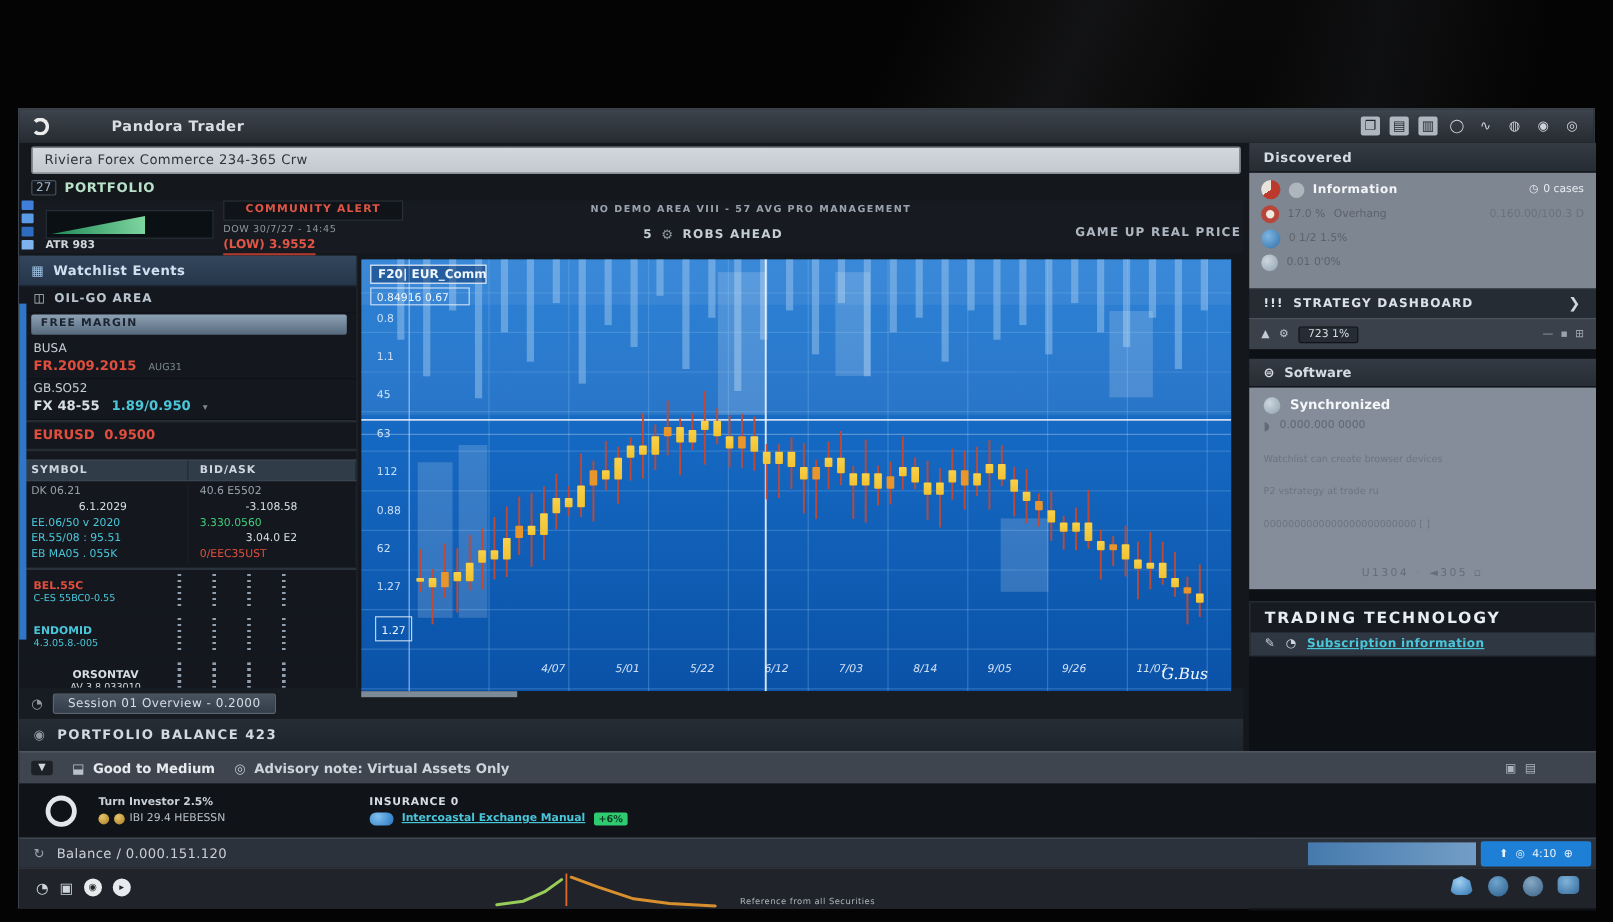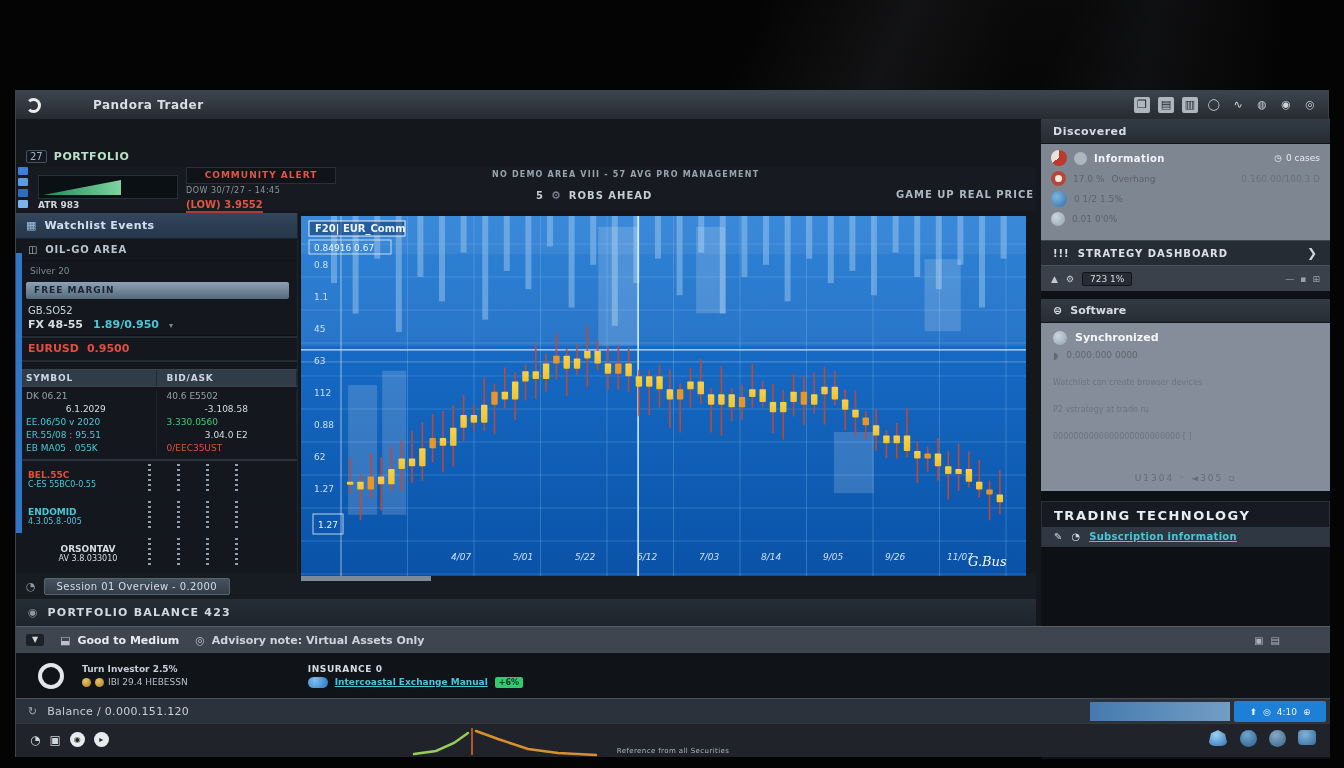--- a/index.html
+++ b/index.html
@@ -211,20 +211,21 @@
       <span class="lit">▤</span>
       <span class="lit">▥</span>
       <span>◯</span>
       <span>∿</span>
       <span>◍</span>
       <span>◉</span>
       <span>◎</span>
     </div>
   </div>
 
+  <div class="searchbar">Riviera Forex Commerce 234-365 Crw</div>
 
   <div class="prow">
     <span class="pico">27</span>
     <span class="plabel">PORTFOLIO</span>
   </div>
 
   <div class="toolbar">
     <div class="icostack">
       <i style="background:#3f7fd9"></i>
       <i style="background:#5a9be6"></i>
@@ -250,23 +251,29 @@
   <div class="sidebar">
     <div class="side-accent"></div>
     <div class="swl-header">
       <span class="hic">▦</span>
       <span class="htxt">Watchlist Events</span>
     </div>
     <div class="swl-sub">
       <span>◫</span>
       <span>OIL-GO AREA</span>
     </div>
-    <div class="swl-filter">Silver 20</div>
     <div class="swl-selected">FREE MARGIN</div>
 
+    <div class="q-row">
+      <div class="q-sym">BUSA</div>
+      <div class="q-line2">
+        <span class="q-price" data-c="red">FR.2009.2015</span>
+        <span class="q-note">AUG31</span>
+      </div>
+    </div>
     <div class="q-row">
       <div class="q-sym">GB.SO52</div>
       <div class="q-line2">
         <span class="q-price" data-c="white">FX 48-55</span>
         <span class="q-price" data-c="cyan">1.89/0.950</span>
         <span class="q-note">▾</span>
       </div>
     </div>
     <div class="q-inline">
       <span data-c="red">EURUSD</span>

